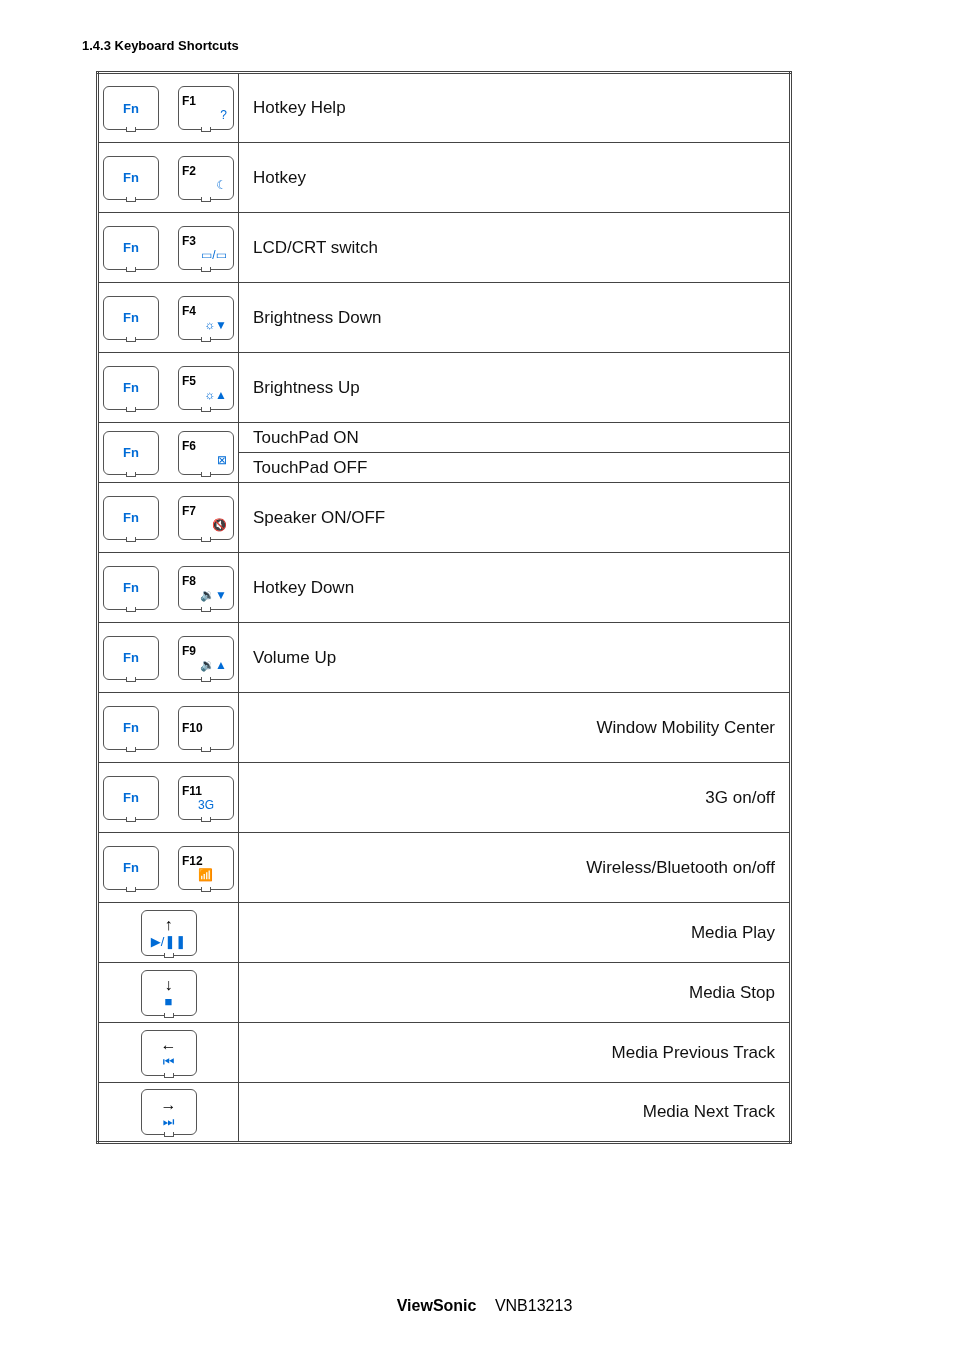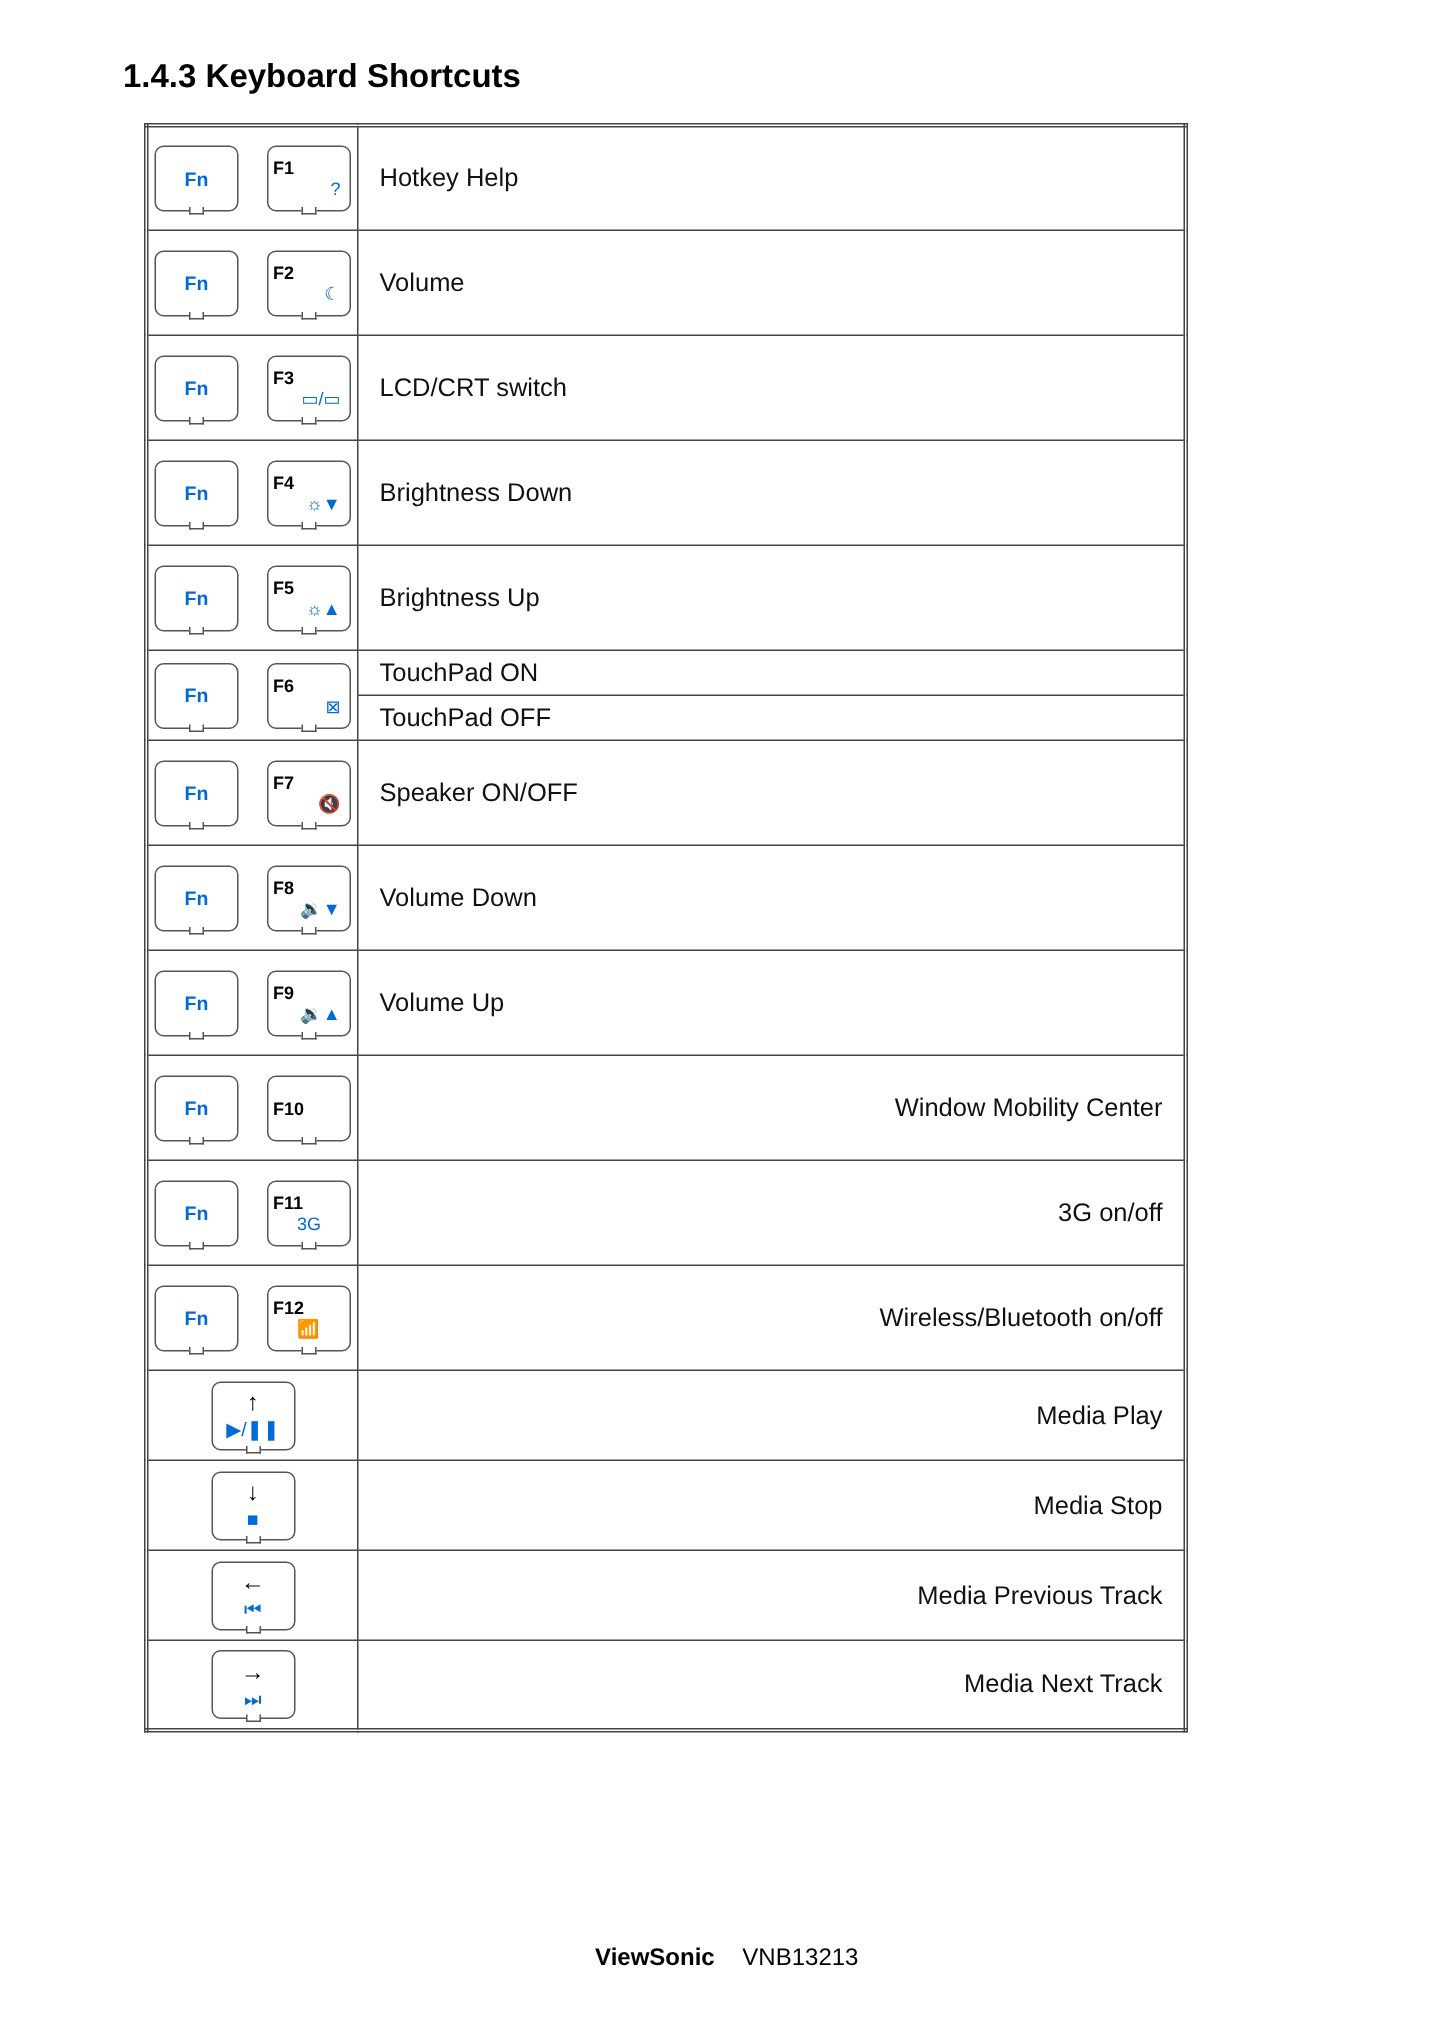--- a/index.html
+++ b/index.html
@@ -7,21 +7,21 @@
     font-family: Arial, Helvetica, sans-serif;
     background: #fff;
     width: 954px;
     height: 1351px;
     position: relative;
     padding: 38px 82px 0 82px;
     color: #000;
   }
   .heading {
     font-weight: bold;
-    font-size: 22px;
+    font-size: 13px;
     margin-bottom: 18px;
     margin-left: 0;
   }
   table.shortcuts {
     border-collapse: collapse;
     width: 696px;
     margin-left: 14px;
     border: 3px double #444;
   }
   table.shortcuts td {
@@ -141,21 +141,21 @@
               <span class="lbl">Fn</span>
               <div class="notch"></div>
             </div>
         <div class="key f">
               <span class="flabel">F2</span>
               <span class="ficon">☾</span>
               <div class="notch"></div>
             </div>
       </div>
     </td>
-    <td class="desc">Volume</td>
+    <td class="desc">Hotkey</td>
   </tr>
   <tr>
     <td class="keycell">
       <div class="keypair">
         <div class="key fn">
               <span class="lbl">Fn</span>
               <div class="notch"></div>
             </div>
         <div class="key f">
               <span class="flabel">F3</span>
@@ -240,21 +240,21 @@
               <span class="lbl">Fn</span>
               <div class="notch"></div>
             </div>
         <div class="key f">
               <span class="flabel">F8</span>
               <span class="ficon">🔉▼</span>
               <div class="notch"></div>
             </div>
       </div>
     </td>
-    <td class="desc">Volume Down</td>
+    <td class="desc">Hotkey Down</td>
   </tr>
   <tr>
     <td class="keycell">
       <div class="keypair">
         <div class="key fn">
               <span class="lbl">Fn</span>
               <div class="notch"></div>
             </div>
         <div class="key f">
               <span class="flabel">F9</span>

